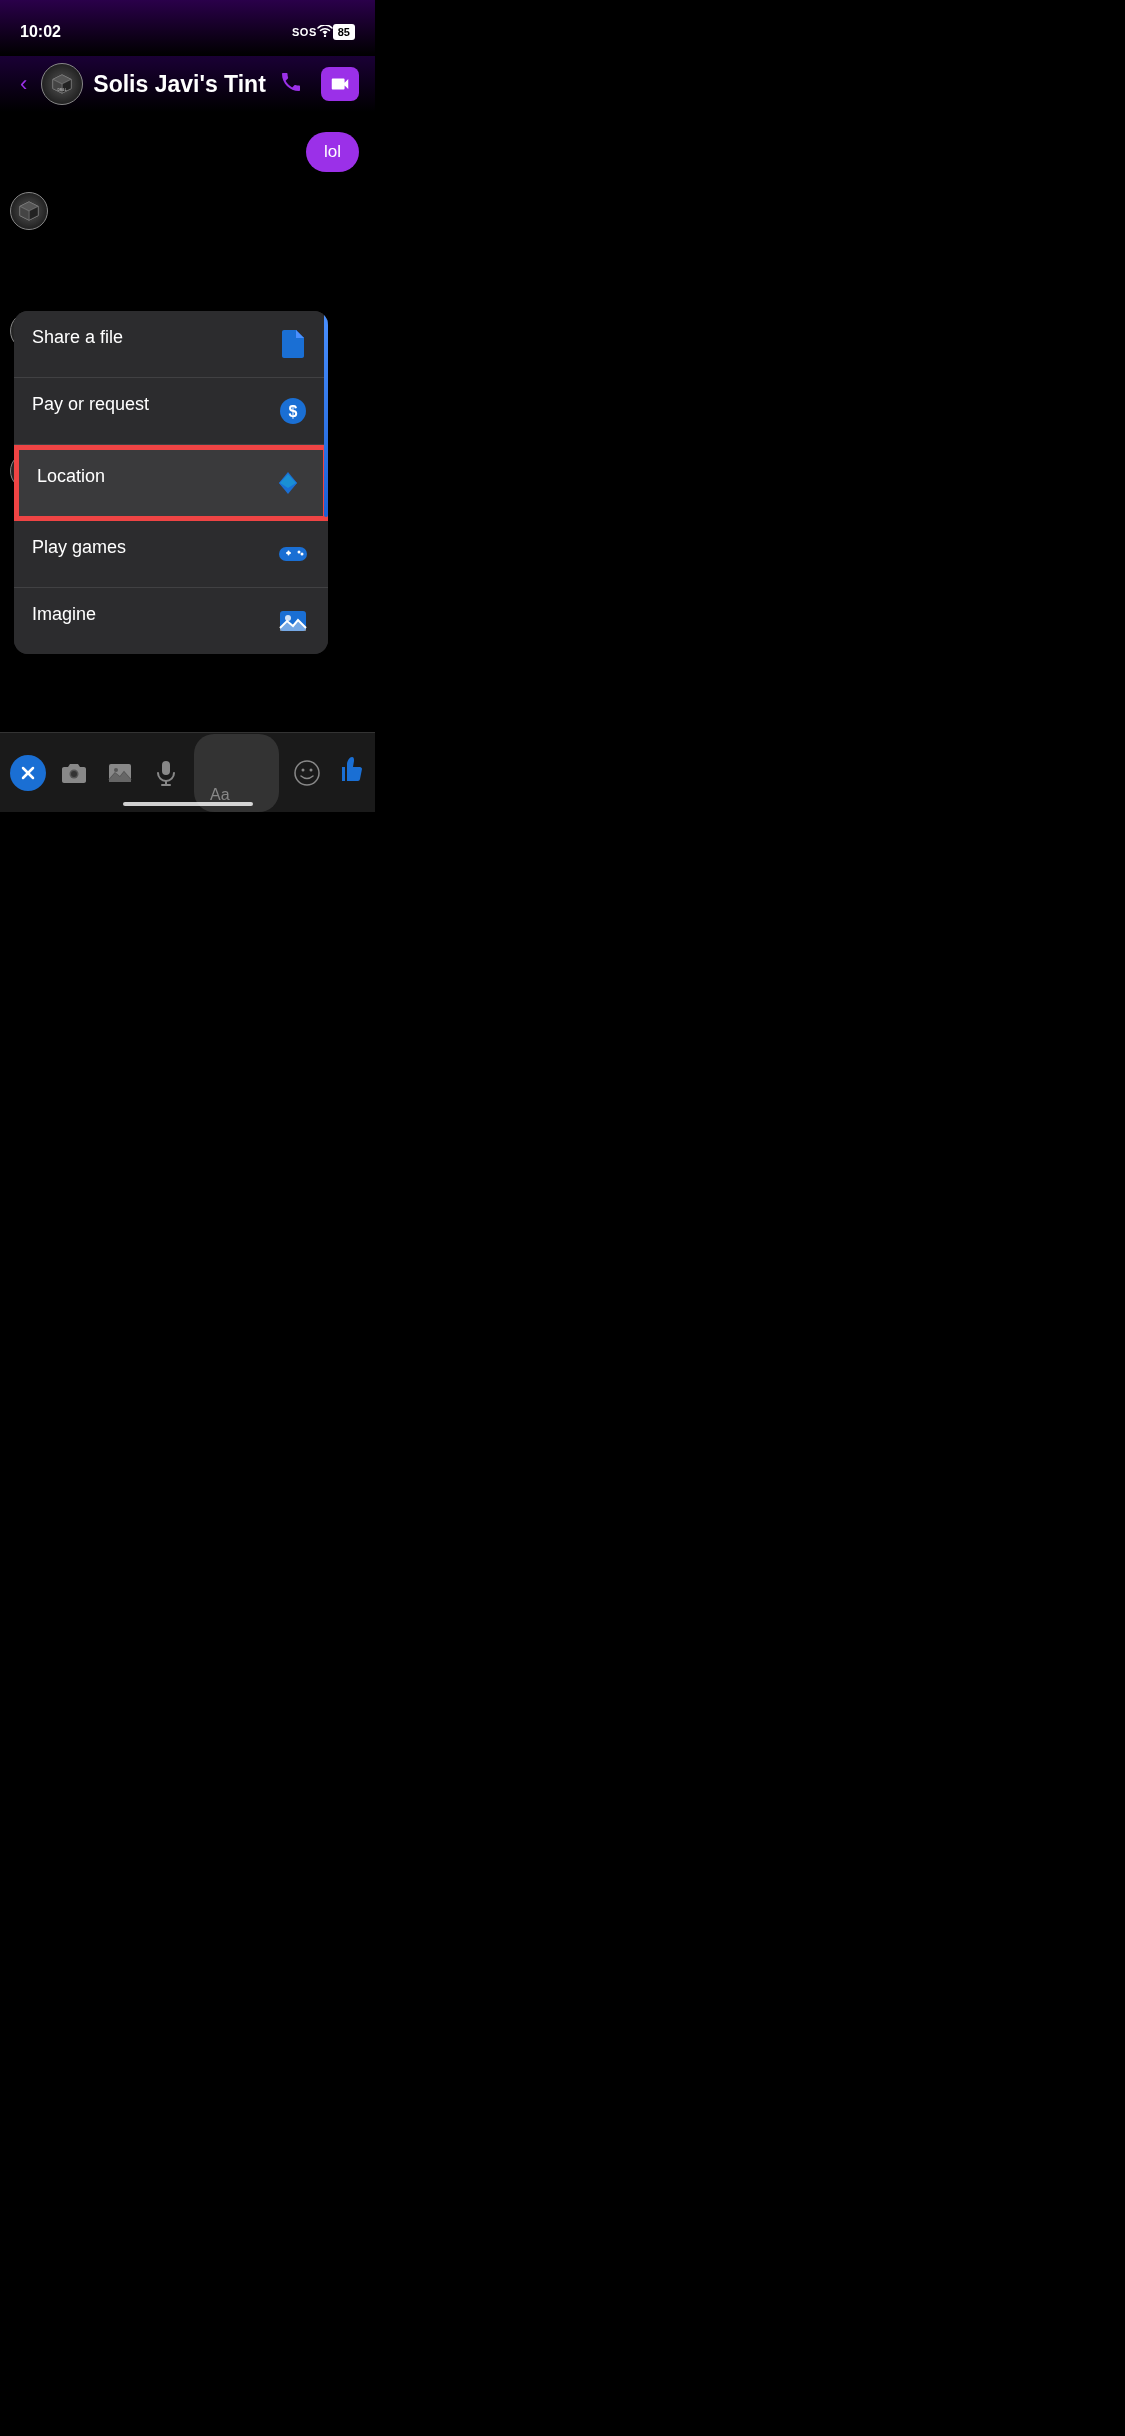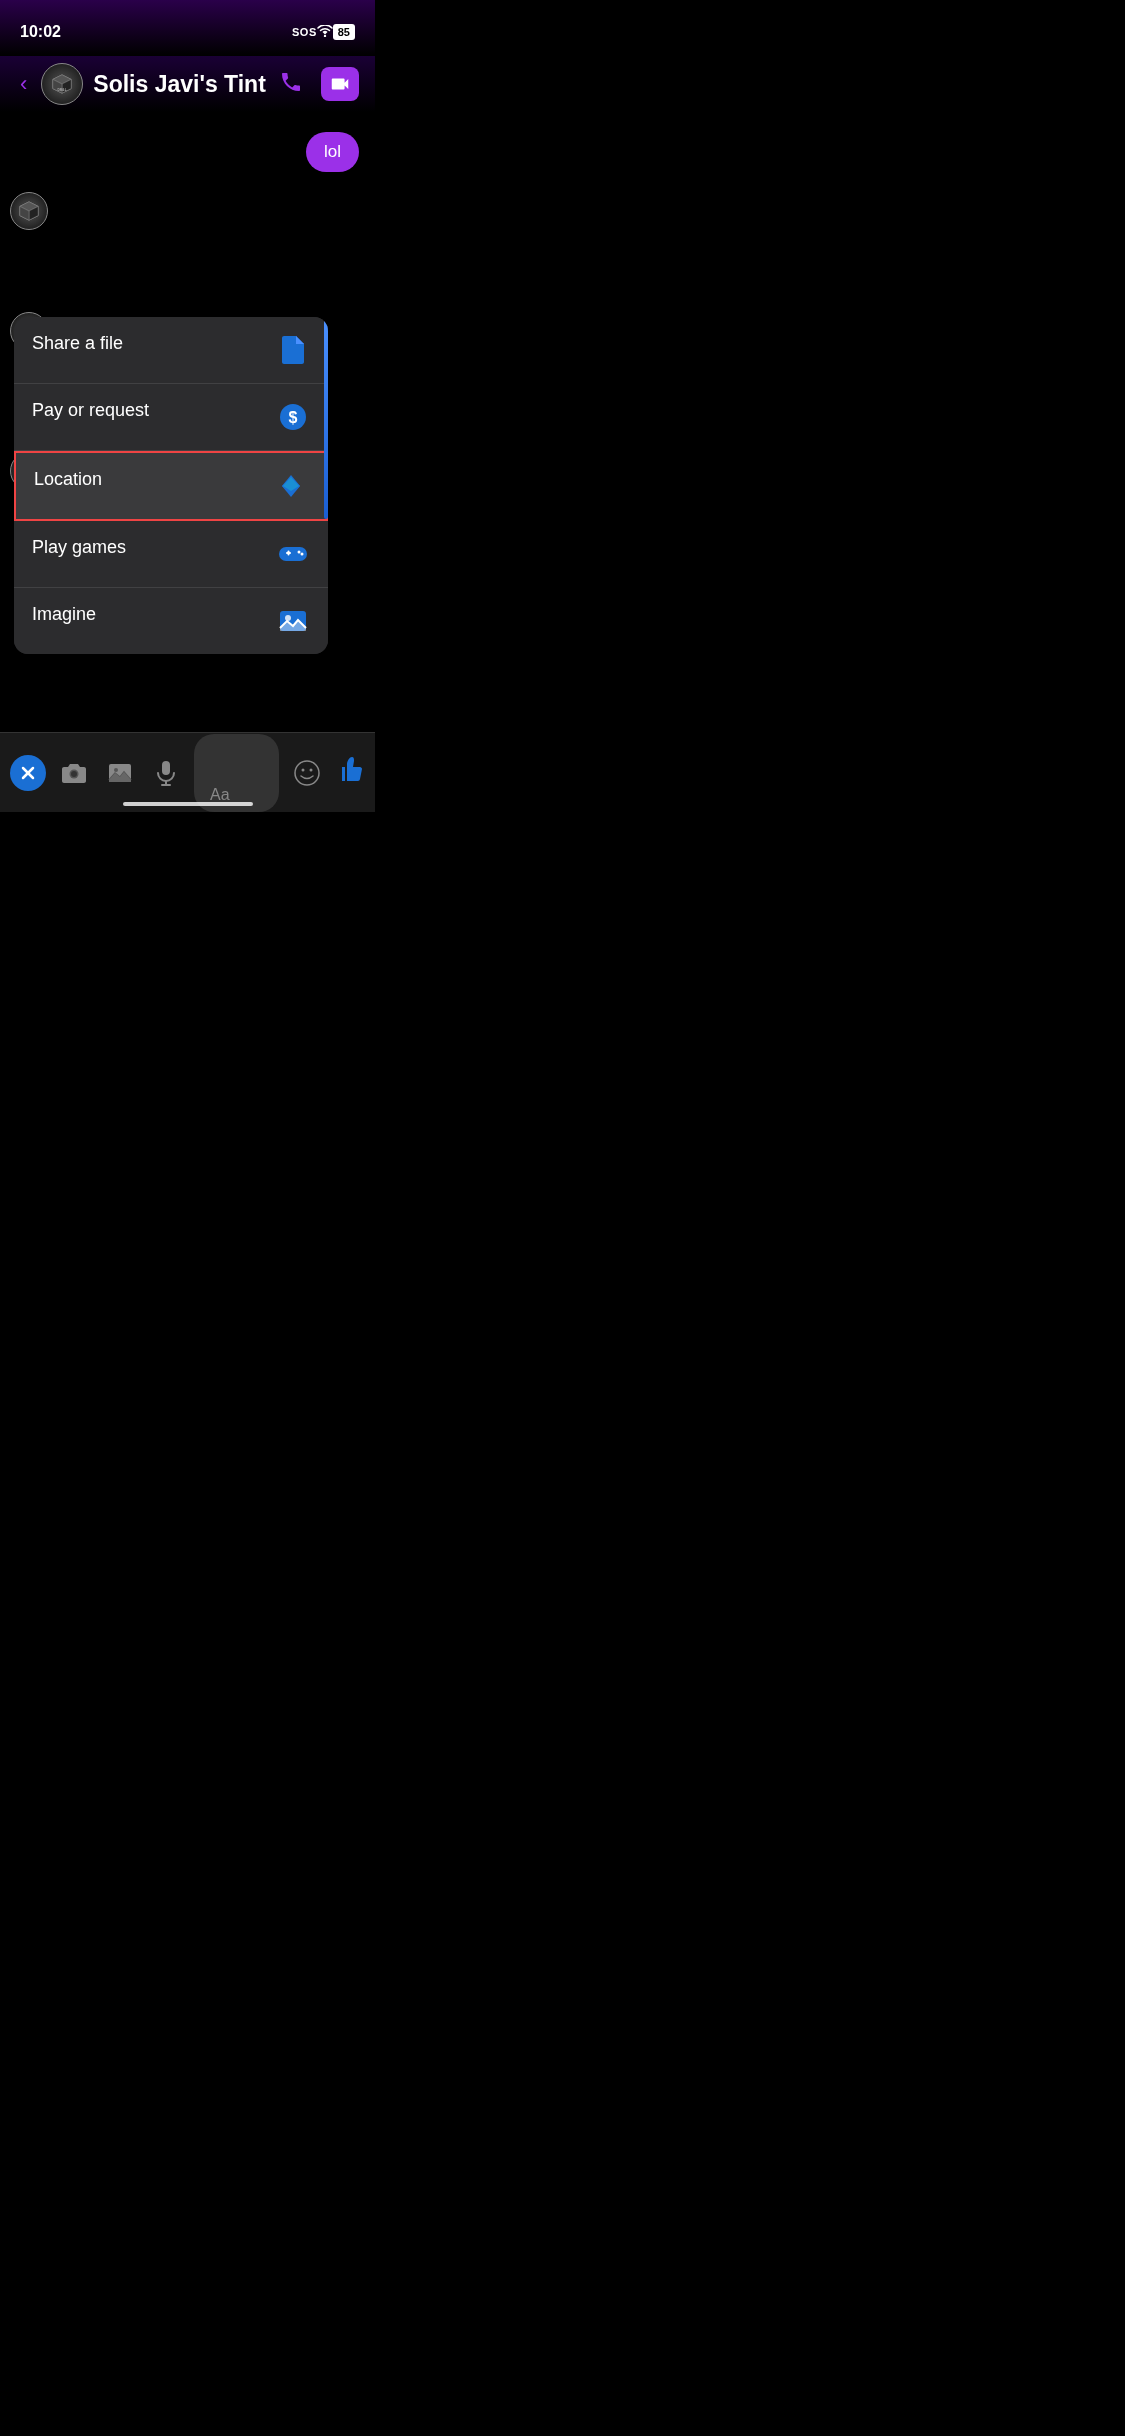--- a/index.html
+++ b/index.html
@@ -180,21 +180,21 @@
       cursor: pointer;
       background: #2c2c2e;
     }
 
     .menu-item:last-child {
       border-bottom: none;
     }
 
     .menu-item.highlighted {
       background: #3a3a3c;
-      border: 2px solid #ef4444;
+      border: 5px solid #ef4444;
       margin: 0;
     }
 
     .menu-label {
       font-size: 18px;
       color: #fff;
       font-weight: 400;
     }
 
     .menu-icon {

